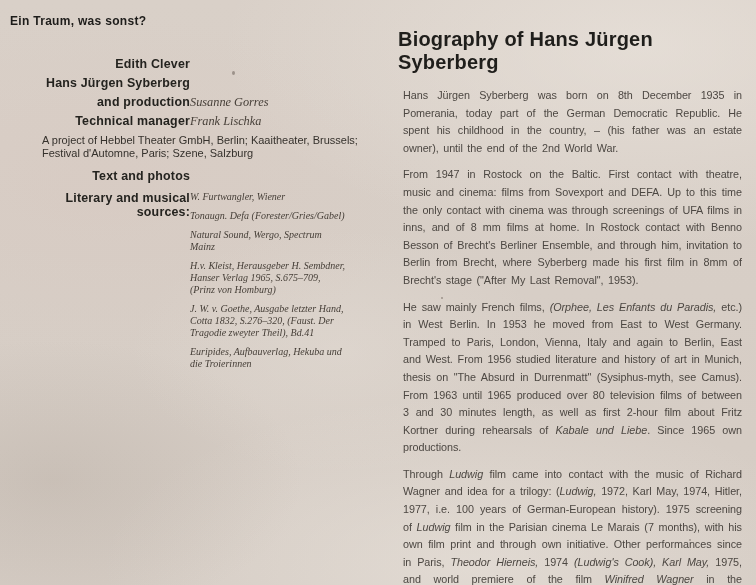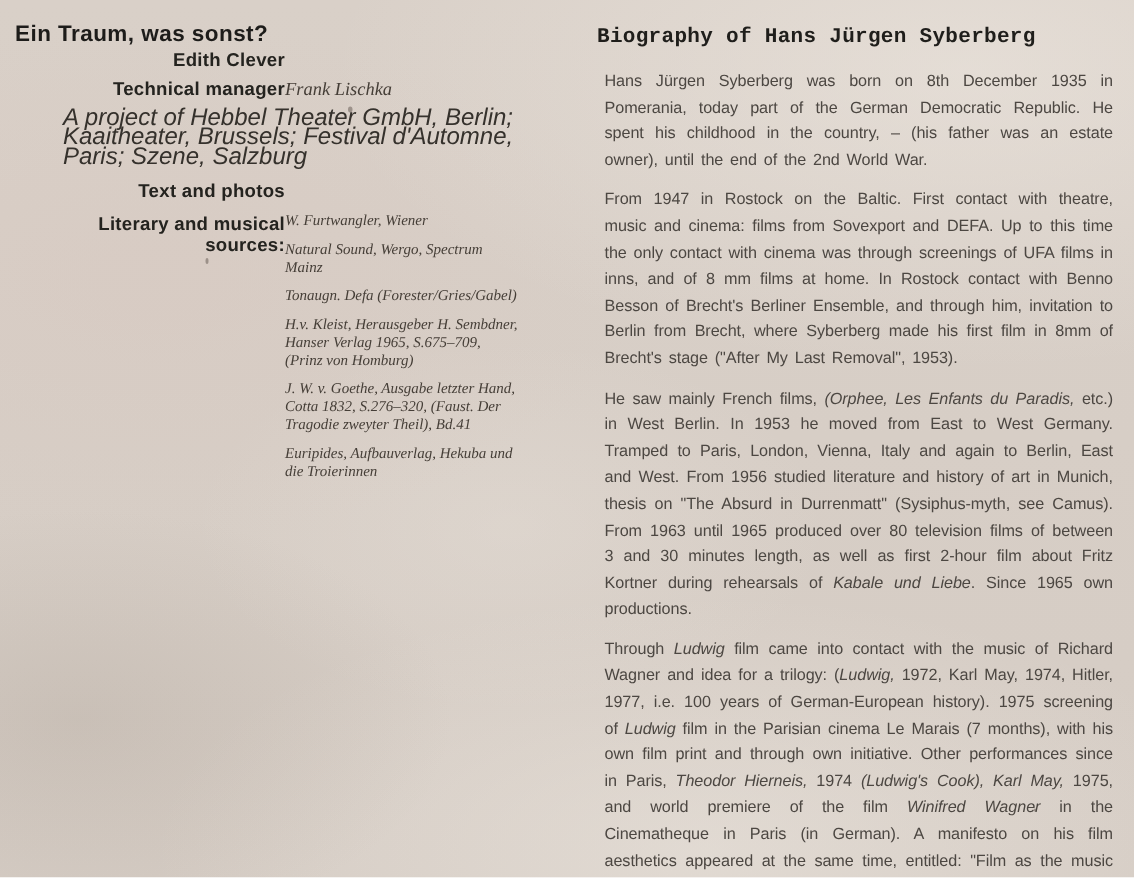--- a/index.html
+++ b/index.html
@@ -14,32 +14,32 @@
       radial-gradient(75% 45% at 62% 97%, rgba(240,235,228,.45), transparent 65%),
       radial-gradient(40% 30% at 45% 60%, rgba(235,229,222,.30), transparent 70%),
       linear-gradient(180deg, #d9d0c8, #d5ccc4);
     font-family:"Liberation Sans", sans-serif;
     color:#2a2926;
   }
   .speck{position:absolute;border-radius:50%;background:#6b615a;opacity:.55;}
 
   
   .left{position:absolute;left:10px;top:14px;width:385px;}
-  .prod-title{font-size:15px;font-weight:bold;letter-spacing:.3px;color:#1d1c1a;margin:0 0 3px 0;}
+  .prod-title{font-size:12px;font-weight:bold;letter-spacing:.3px;color:#1d1c1a;margin:0 0 30px 0;}
   .credit-row{display:grid;grid-template-columns:180px 1fr;align-items:baseline;margin-bottom:6px;line-height:13px;}
   .lbl{font-size:12.4px;font-weight:bold;color:#24231f;letter-spacing:.2px;text-align:right;}
   .val{font-family:"Liberation Serif", serif;font-style:italic;font-size:12.3px;color:#453e37;}
-  .note{margin:4px 0 0 32px;width:335px;font-style:italic;font-size:16px;line-height:13px;color:#35312c;font-weight:bold;font-weight:500;}
+  .note{margin:4px 0 0 32px;width:335px;font-size:11px;line-height:13px;color:#35312c;font-weight:bold;font-weight:500;}
   .tp-row{margin-top:10px;}
   .src-row{display:grid;grid-template-columns:180px 1fr;margin-top:8px;align-items:start;}
   .source-entry{font-family:"Liberation Serif", serif;font-style:italic;font-size:10px;line-height:12px;color:#453e37;margin-bottom:7px;width:205px;}
 
   
   .right{position:absolute;left:398px;top:12px;width:344px;}
-  .bio-heading{font-size:14px;font-weight:bold;color:#1f1e1b;letter-spacing:.2px;margin:5px 0 13px 0;font-family:Liberation Mono, monospace;}
+  .bio-heading{font-size:20px;font-weight:bold;color:#1f1e1b;letter-spacing:.2px;margin:16px 0 13px 0;}
   .bio-p{font-size:10.8px;line-height:17.6px;text-align:justify;color:#4c4742;margin:0 0 9px 5px;letter-spacing:-.05px;word-spacing:1.6px;}
   .bio-p .it{font-style:italic;}
 </style>
 </head>
 <body>
 
 <div class="scan">
 
   <div class="speck" style="left:232px;top:71px;width:3px;height:4px;"></div>
   <div class="speck" style="left:137px;top:172px;width:2px;height:4px;"></div>
@@ -48,37 +48,45 @@
 
   <div class="left">
     <h1 class="prod-title">Ein Traum, was sonst?</h1>
 
     <div id="credits-rows">
         <div class="credit-row">
           <span class="lbl">Edith Clever</span>
           <span class="val"></span>
         </div>
         <div class="credit-row">
+          <span class="lbl">Hans Jürgen Syberberg</span>
+          <span class="val"></span>
+        </div>
+        <div class="credit-row">
+          <span class="lbl">and production</span>
+          <span class="val">Susanne Gorres</span>
+        </div>
+        <div class="credit-row">
           <span class="lbl">Technical manager</span>
           <span class="val">Frank Lischka</span>
         </div>
       </div>
 
     <div class="note">A project of Hebbel Theater GmbH, Berlin; Kaaitheater, Brussels; Festival d'Automne, Paris; Szene, Salzburg</div>
 
     <div class="credit-row tp-row">
       <span class="lbl">Text and photos</span>
     </div>
 
     <div class="src-row">
       <span class="lbl">Literary and musical sources:</span>
       <div id="sources-list">
           <div class="source-entry">W. Furtwangler, Wiener</div>
+          <div class="source-entry">Tonaugn. Defa (Forester/Gries/Gabel)</div>
           <div class="source-entry">Natural Sound, Wergo, Spectrum<br>Mainz</div>
-          <div class="source-entry">Tonaugn. Defa (Forester/Gries/Gabel)</div>
           <div class="source-entry">H.v. Kleist, Herausgeber H. Sembdner,<br>Hanser Verlag 1965, S.675–709,<br>(Prinz von Homburg)</div>
           <div class="source-entry">J. W. v. Goethe, Ausgabe letzter Hand,<br>Cotta 1832, S.276–320, (Faust. Der<br>Tragodie zweyter Theil), Bd.41</div>
           <div class="source-entry">Euripides, Aufbauverlag, Hekuba und<br>die Troierinnen</div>
         </div>
     </div>
   </div>
 
   <div class="right">
     <h2 class="bio-heading">Biography of Hans Jürgen Syberberg</h2>
     <div id="bio-paragraphs">

